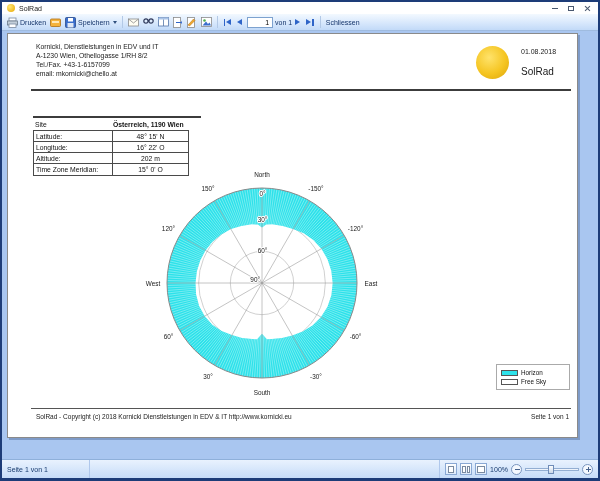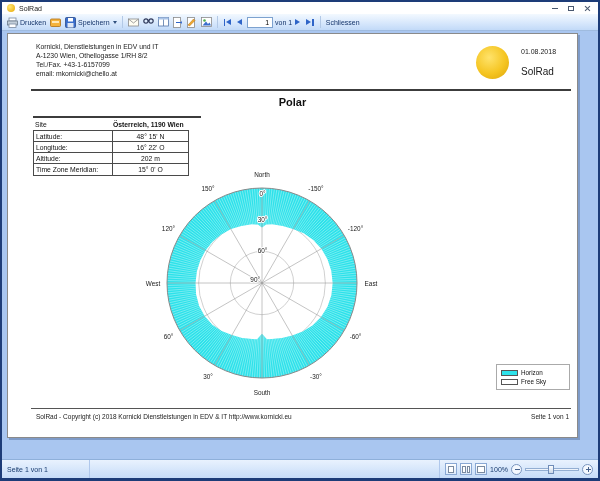--- a/index.html
+++ b/index.html
@@ -203,21 +203,20 @@
         <div>Kornicki, Dienstleistungen in EDV und IT</div>
         <div>A-1230 Wien, Othellogasse 1/RH 8/2</div>
         <div>Tel./Fax. +43-1-6157099</div>
         <div>email: mkornicki@chello.at</div>
       </div>
       <div class="doc-logo-circle"></div>
       <div class="doc-date">01.08.2018</div>
       <div class="doc-logo-text">SolRad</div>
       <div class="rule-top"></div>
 
-      <div class="doc-title">Polar</div>
 
       <div class="site-table">
         <div class="st-topline"></div>
         <div class="st-header">
           <span class="st-hlabel">Site</span>
           <span class="st-hval">Österreich, 1190 Wien</span>
         </div>
         <div class="st-box">
           <div class="st-row">
             <span class="st-label">Latitude:</span>

